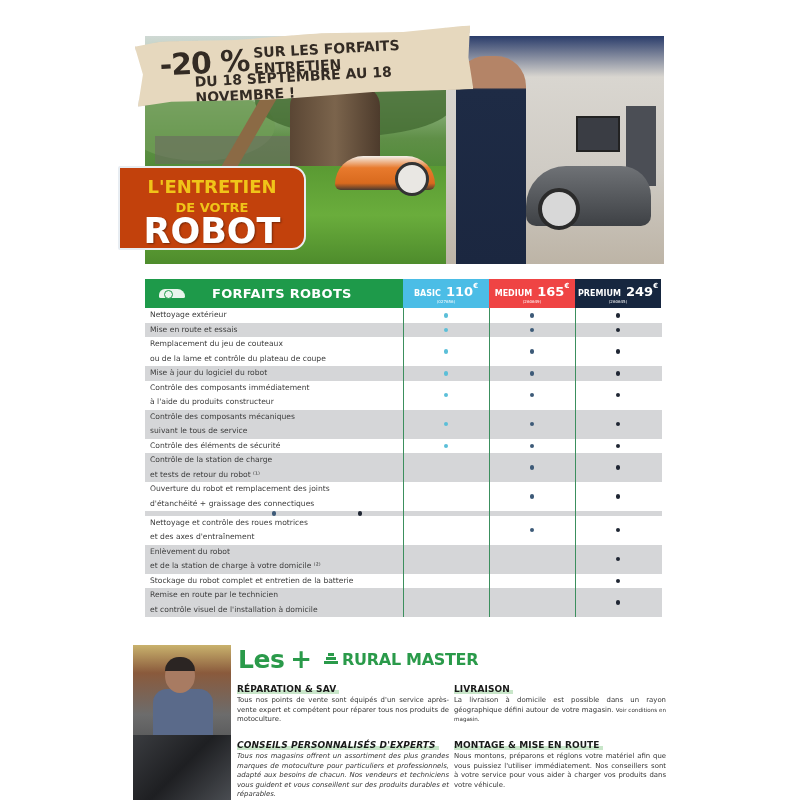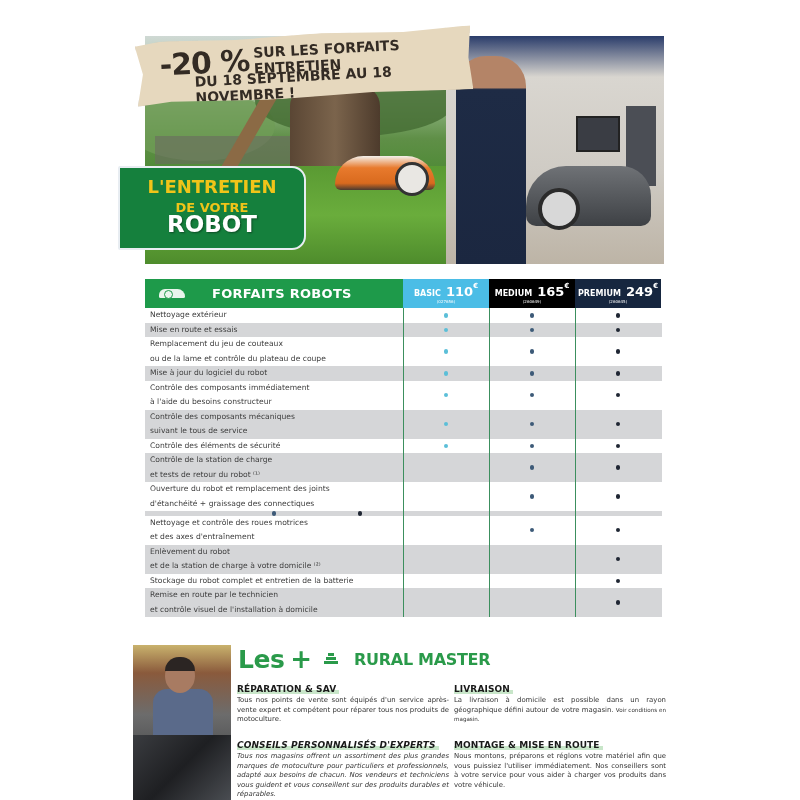--- a/index.html
+++ b/index.html
@@ -30,37 +30,37 @@
 
   
   .promo{position:absolute;left:136px;top:34px;width:336px;height:64px;background:#e6d8be;
     transform:rotate(-3deg);transform-origin:center;box-shadow:0 2px 3px rgba(0,0,0,.25);
     clip-path:polygon(0 6%,8% 0,30% 4%,55% 0,80% 5%,100% 0,99% 50%,100% 100%,70% 96%,40% 100%,10% 95%,0 100%,2% 50%);}
   .promo .pct{position:absolute;left:24px;top:6px;font-family:"DejaVu Sans",sans-serif;font-weight:bold;font-size:30px;color:#332b24;letter-spacing:-1px;}
   .promo .line1{position:absolute;left:118px;top:8px;font-weight:bold;font-size:14px;color:#332b24;}
   .promo .line2{position:absolute;left:58px;top:34px;font-weight:bold;font-size:14px;color:#332b24;}
 
   
-  .title-box{position:absolute;left:118px;top:166px;width:188px;height:84px;background:#15803d;border-radius:2px 14px 14px 2px;
+  .title-box{position:absolute;left:118px;top:166px;width:188px;height:84px;background:#c2410c;border-radius:2px 14px 14px 2px;
     border:2px solid #e8edf2;box-sizing:border-box;}
   .title-box .t1{position:absolute;left:0;width:100%;top:8px;text-align:center;font-weight:bold;font-size:18px;color:#f0c419;}
   .title-box .t2{position:absolute;left:0;width:100%;top:32px;text-align:center;font-weight:bold;font-size:13px;color:#f0c419;}
-  .title-box .t3{position:absolute;left:0;width:100%;top:43px;text-align:center;font-weight:bold;font-size:23px;color:#ffffff;text-shadow:1px 1px 2px rgba(0,0,0,.4);}
+  .title-box .t3{position:absolute;left:0;width:100%;top:43px;text-align:center;font-weight:bold;font-size:35px;color:#ffffff;text-shadow:1px 1px 2px rgba(0,0,0,.4);}
 
   
   .table{position:absolute;left:145px;top:279px;width:517px;}
   .thead{display:flex;height:29px;}
   .th-main{width:258px;background:#1e9a4a;display:flex;align-items:center;color:#fff;}
   .th-main .robot-icon{margin-left:14px;width:26px;height:10px;position:relative;}
   .th-main .robot-icon .body{position:absolute;left:0;top:0;width:26px;height:9px;border-radius:8px 10px 2px 2px;background:#e9f5ec;}
   .th-main .robot-icon .w{position:absolute;left:5px;top:1px;width:7px;height:7px;border-radius:50%;border:1px solid #1e9a4a;background:#e9f5ec;}
   .th-main .label{margin-left:27px;font-weight:bold;font-size:13px;letter-spacing:.3px;}
   .th-col{width:86px;display:flex;flex-direction:column;align-items:center;justify-content:center;color:#fff;line-height:1;}
   .th-col.basic{background:#4bbde6;}
-  .th-col.medium{background:#000000;}
+  .th-col.medium{background:#ef4444;}
   .th-col.premium{background:#16263f;}
   .th-col .row1{white-space:nowrap;}
   .th-col .name{font-weight:bold;font-size:8px;}
   .th-col .price{font-weight:bold;font-size:13px;}
   .th-col .cur{font-size:7px;vertical-align:top;font-weight:bold;}
   .th-col .ref{font-size:4px;margin-top:1px;}
 
   .tbody{position:relative;}
   .tr{display:flex;font-size:7.6px;color:#3d3d3d;}
   .tr.shade{background:#d5d6d8;}
@@ -76,21 +76,21 @@
   .bottom-photo .head{position:absolute;left:32px;top:14px;width:30px;height:34px;border-radius:50%;background:#a87b62;}
   .bottom-photo .hair{position:absolute;left:32px;top:12px;width:30px;height:14px;border-radius:15px 15px 0 0;background:#2b2523;}
   .bottom-photo .vest{position:absolute;left:20px;top:44px;width:60px;height:60px;border-radius:14px 14px 0 0;background:#5a6a8a;}
   .bottom-photo .engine{position:absolute;left:0;top:90px;width:98px;height:65px;background:linear-gradient(135deg,#3a3c40,#1e1f22 50%,#4a4d52);}
 
   .les{position:absolute;left:238px;top:644px;display:flex;align-items:center;text-align:center;}
   .les .les-text{font-weight:bold;font-size:25px;color:#2a9a4a;letter-spacing:-.5px;}
   .les .plus{font-weight:bold;font-size:26px;color:#2a9a4a;margin-left:6px;}
   .les .logo-icon{margin-left:12px;width:14px;height:14px;position:relative;}
   .les .logo-icon i{position:absolute;left:0;width:14px;height:2.5px;background:#2a9a4a;}
-  .les .brand{margin-left:16px;font-weight:bold;font-size:16px;color:#2a9a4a;letter-spacing:-.3px;}
+  .les .brand{margin-left:4px;font-weight:bold;font-size:16px;color:#2a9a4a;letter-spacing:-.3px;}
 
   .feature{position:absolute;width:212px;}
   .feature .ft{font-weight:bold;font-size:9px;color:#1a1a1a;display:inline-block;
     background:linear-gradient(180deg,transparent 55%,#c8e6c9 55%);padding-right:3px;letter-spacing:.1px;}
   .feature .fd{font-size:6.9px;line-height:9.6px;color:#333;text-align:justify;}
   .feature .small{font-size:5.6px;}
 </style>
 </head>
 <body>
 
@@ -205,21 +205,21 @@
           <div class="cell">
             <span class="dot" style="background: rgb(61, 90, 120);"></span>
           </div>
           <div class="cell">
             <span class="dot" style="background: rgb(31, 38, 51);"></span>
           </div>
         </div>
         <div class="tr">
           <div class="cell-label">
             <span>Contrôle des composants immédiatement</span>
-            <span>à l'aide du besoins constructeur</span>
+            <span>à l'aide du produits constructeur</span>
           </div>
           <div class="cell">
             <span class="dot" style="background: rgb(91, 191, 216);"></span>
           </div>
           <div class="cell">
             <span class="dot" style="background: rgb(61, 90, 120);"></span>
           </div>
           <div class="cell">
             <span class="dot" style="background: rgb(31, 38, 51);"></span>
           </div>

